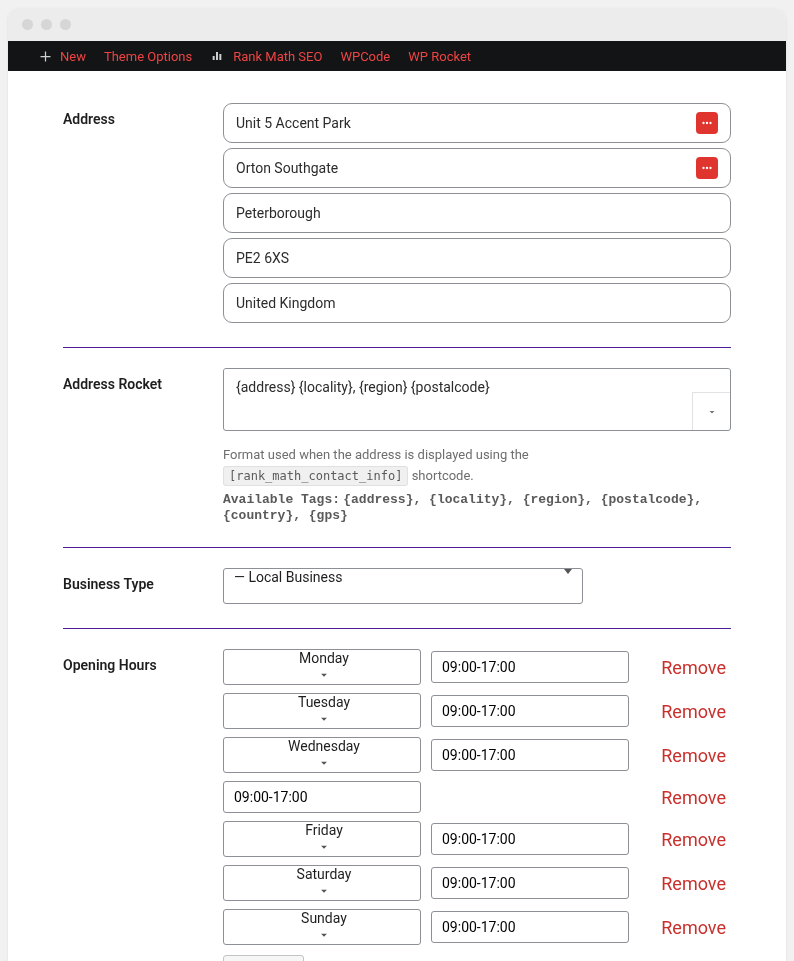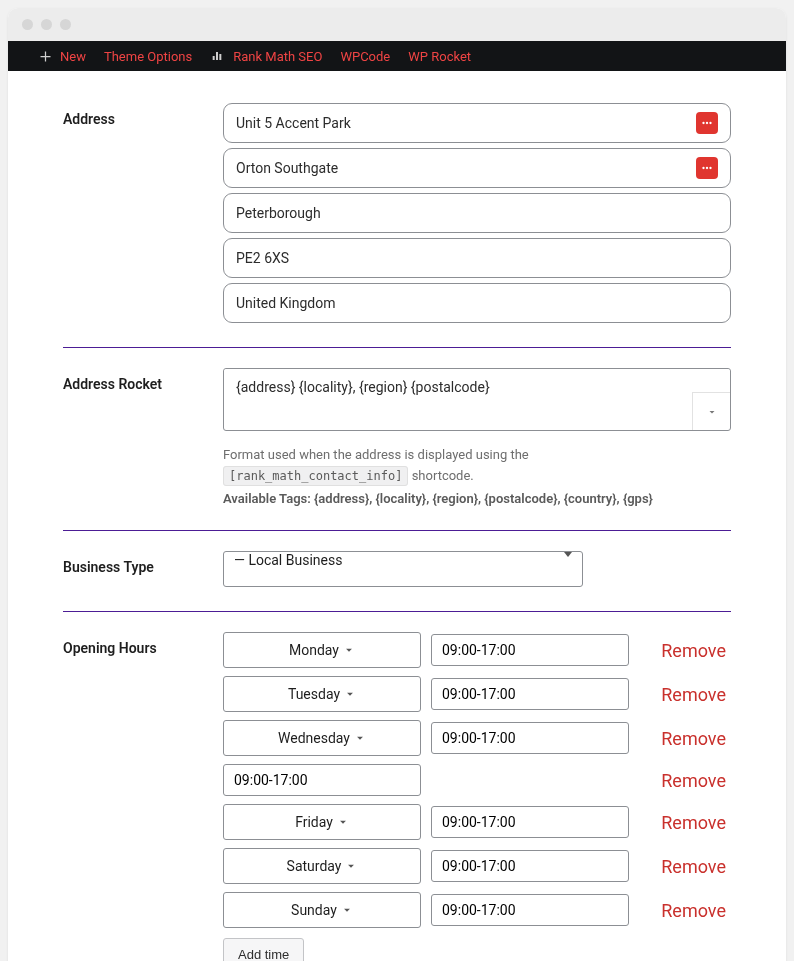--- a/index.html
+++ b/index.html
@@ -106,21 +106,21 @@
   .code-pill {
     background: #f0f0f1;
     border: 1px solid #e0e0e0;
     font-family: ui-monospace, Menlo, Consolas, monospace;
     font-size: 12px;
     padding: 2px 5px;
     border-radius: 3px;
     color: #5a5a5a;
   }
   .helper-line2 { color: #5a5a5a; font-size: 13px; margin-top: 4px; }
-  .helper-line2 .bold { font-weight: 600; }
+  .helper-line2 .bold { font-weight: 600; font-family: Liberation Mono, monospace; }
   .select {
     width: 360px;
     height: 36px;
     border: 1px solid #8c8f94;
     border-radius: 3px;
     padding: 0 10px;
     display: flex;
     justify-content: space-between;
     font-size: 14px;
     background: #fff;
@@ -132,20 +132,21 @@
     margin-bottom: 8px;
   }
   .day-select {
     width: 198px; height: 36px;
     border: 1px solid #8c8f94;
     border-radius: 3px;
     padding: 0 6px 0 10px;
     display: flex; align-items: center; justify-content: center;
     font-size: 14px; background: #fff;
     cursor: pointer;
+    flex-direction: column;
   }
   .day-select .chev { width: 20px; height: 18px; display:flex; align-items:center; justify-content:center;}
   .time-input {
     width: 198px; height: 32px;
     border: 1px solid #8c8f94;
     border-radius: 3px;
     padding: 0 10px;
     font-size: 14px;
     display: flex; align-items: center; justify-content: flex-end;
   }

